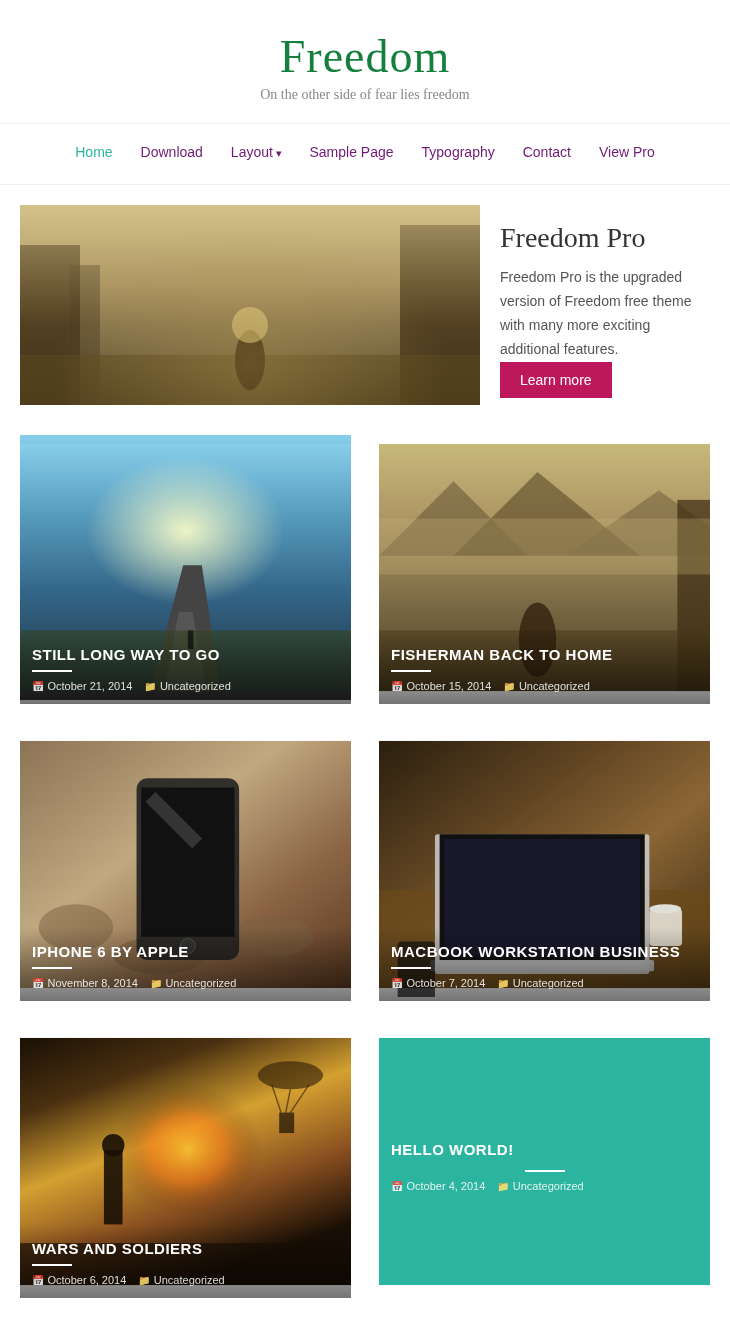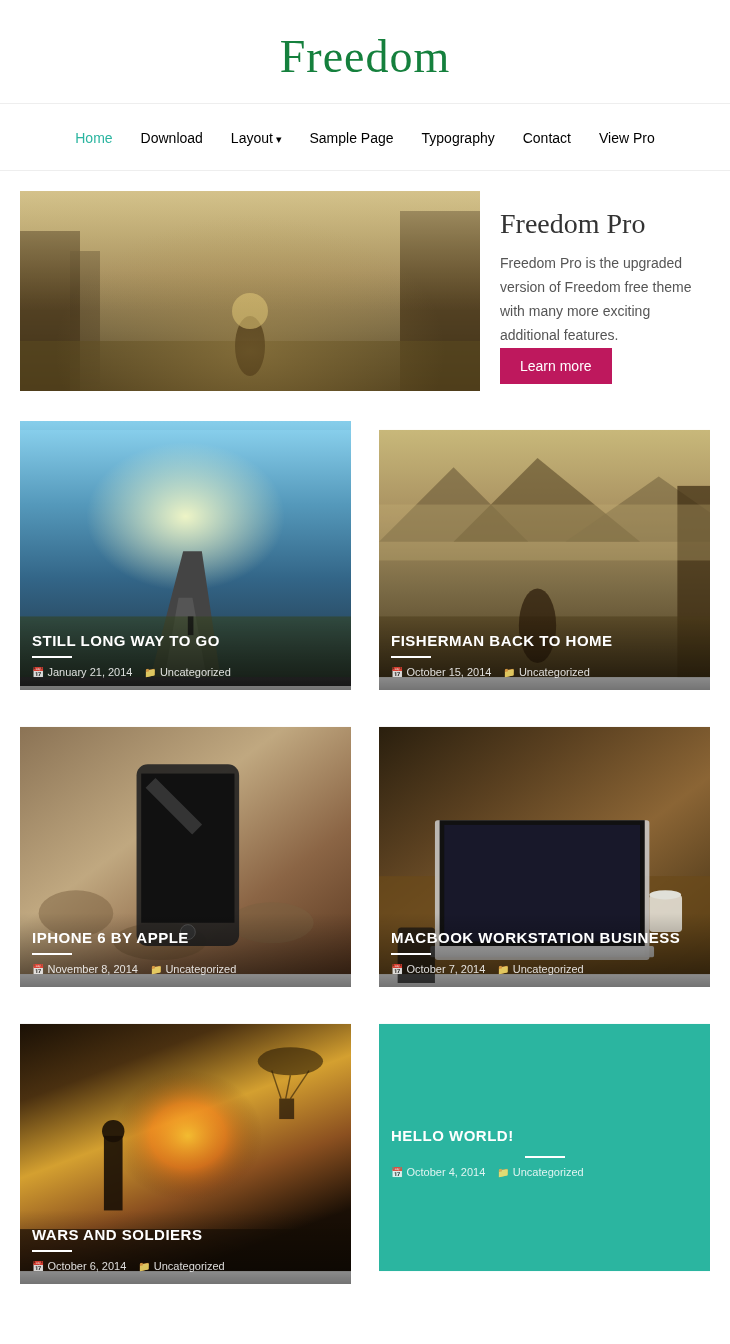--- a/index.html
+++ b/index.html
@@ -4,22 +4,22 @@
   <style>
     * { box-sizing: border-box; margin: 0; padding: 0; }
     body { font-family: Georgia, 'Times New Roman', serif; background: #fff; color: #333; width: 730px; }
 
     
     .site-header { text-align: center; padding: 30px 20px 10px; }
     .site-title { font-size: 46px; font-weight: 400; color: #15803d; letter-spacing: 1px; }
     .site-tagline { font-size: 14px; color: #888; margin-top: 4px; }
 
     
-    .nav { display: flex; justify-content: center; align-items: center; padding: 18px 0 16px; border-top: 1px solid #eee; border-bottom: 1px solid #eee; margin: 10px 0 0; gap: 0; }
-    .nav-item { font-size: 14px; color: #000000; padding: 8px 14px; cursor: pointer; text-decoration: none; font-family: Arial, sans-serif; }
+    .nav { display: flex; justify-content: center; align-items: center; padding: 12px 0 16px; border-top: 1px solid #eee; border-bottom: 1px solid #eee; margin: 10px 0 0; gap: 0; }
+    .nav-item { font-size: 14px; color: #701a75; padding: 8px 14px; cursor: pointer; text-decoration: none; font-family: Arial, sans-serif; }
     .nav-item.active { color: #2bb5a0; }
     .nav-item.has-dropdown::after { content: ' ▾'; font-size: 11px; }
 
     
     .hero-section { display: flex; padding: 20px 20px 30px; gap: 20px; align-items: center; }
     .hero-img-placeholder {
       width: 460px; height: 200px; flex-shrink: 0;
       background: linear-gradient(135deg, #8b7355 0%, #6b5a3e 20%, #3d3020 40%, #5a6b3a 60%, #8b7355 80%, #6b5a3e 100%);
       position: relative; overflow: hidden;
     }
@@ -75,20 +75,21 @@
     
     .teal-card .post-title { text-align: center; }
     .teal-card .post-divider { margin: 5px auto 8px; }
     .teal-card .post-meta { justify-content: center; }
   </style>
 </head>
 <body>
 
 <header class="site-header">
   <h1 class="site-title">Freedom</h1>
+  <p class="site-tagline">On the other side of fear lies freedom</p>
 </header>
 
 <nav class="nav">
   <a class="nav-item active">Home</a>
   <a class="nav-item">Download</a>
   <a class="nav-item has-dropdown">Layout</a>
   <a class="nav-item">Sample Page</a>
   <a class="nav-item">Typography</a>
   <a class="nav-item">Contact</a>
   <a class="nav-item">View Pro</a>
@@ -159,21 +160,21 @@
 
         <rect x="180" y="200" width="6" height="20" fill="#111" opacity="0.8"></rect>
       </svg>
     </div>
     <div class="post-overlay">
       <h3 class="post-title">STILL LONG WAY TO GO</h3>
       <div class="post-divider"></div>
       <div class="post-meta">
         <span>
           <span class="meta-icon">📅</span>
-          <span>January 21, 2014</span>
+          <span>October 21, 2014</span>
         </span>
         <span>
           <span class="meta-icon">📁</span>
           <span>Uncategorized</span>
         </span>
       </div>
     </div>
   </article>
 
   <article class="post-card">

